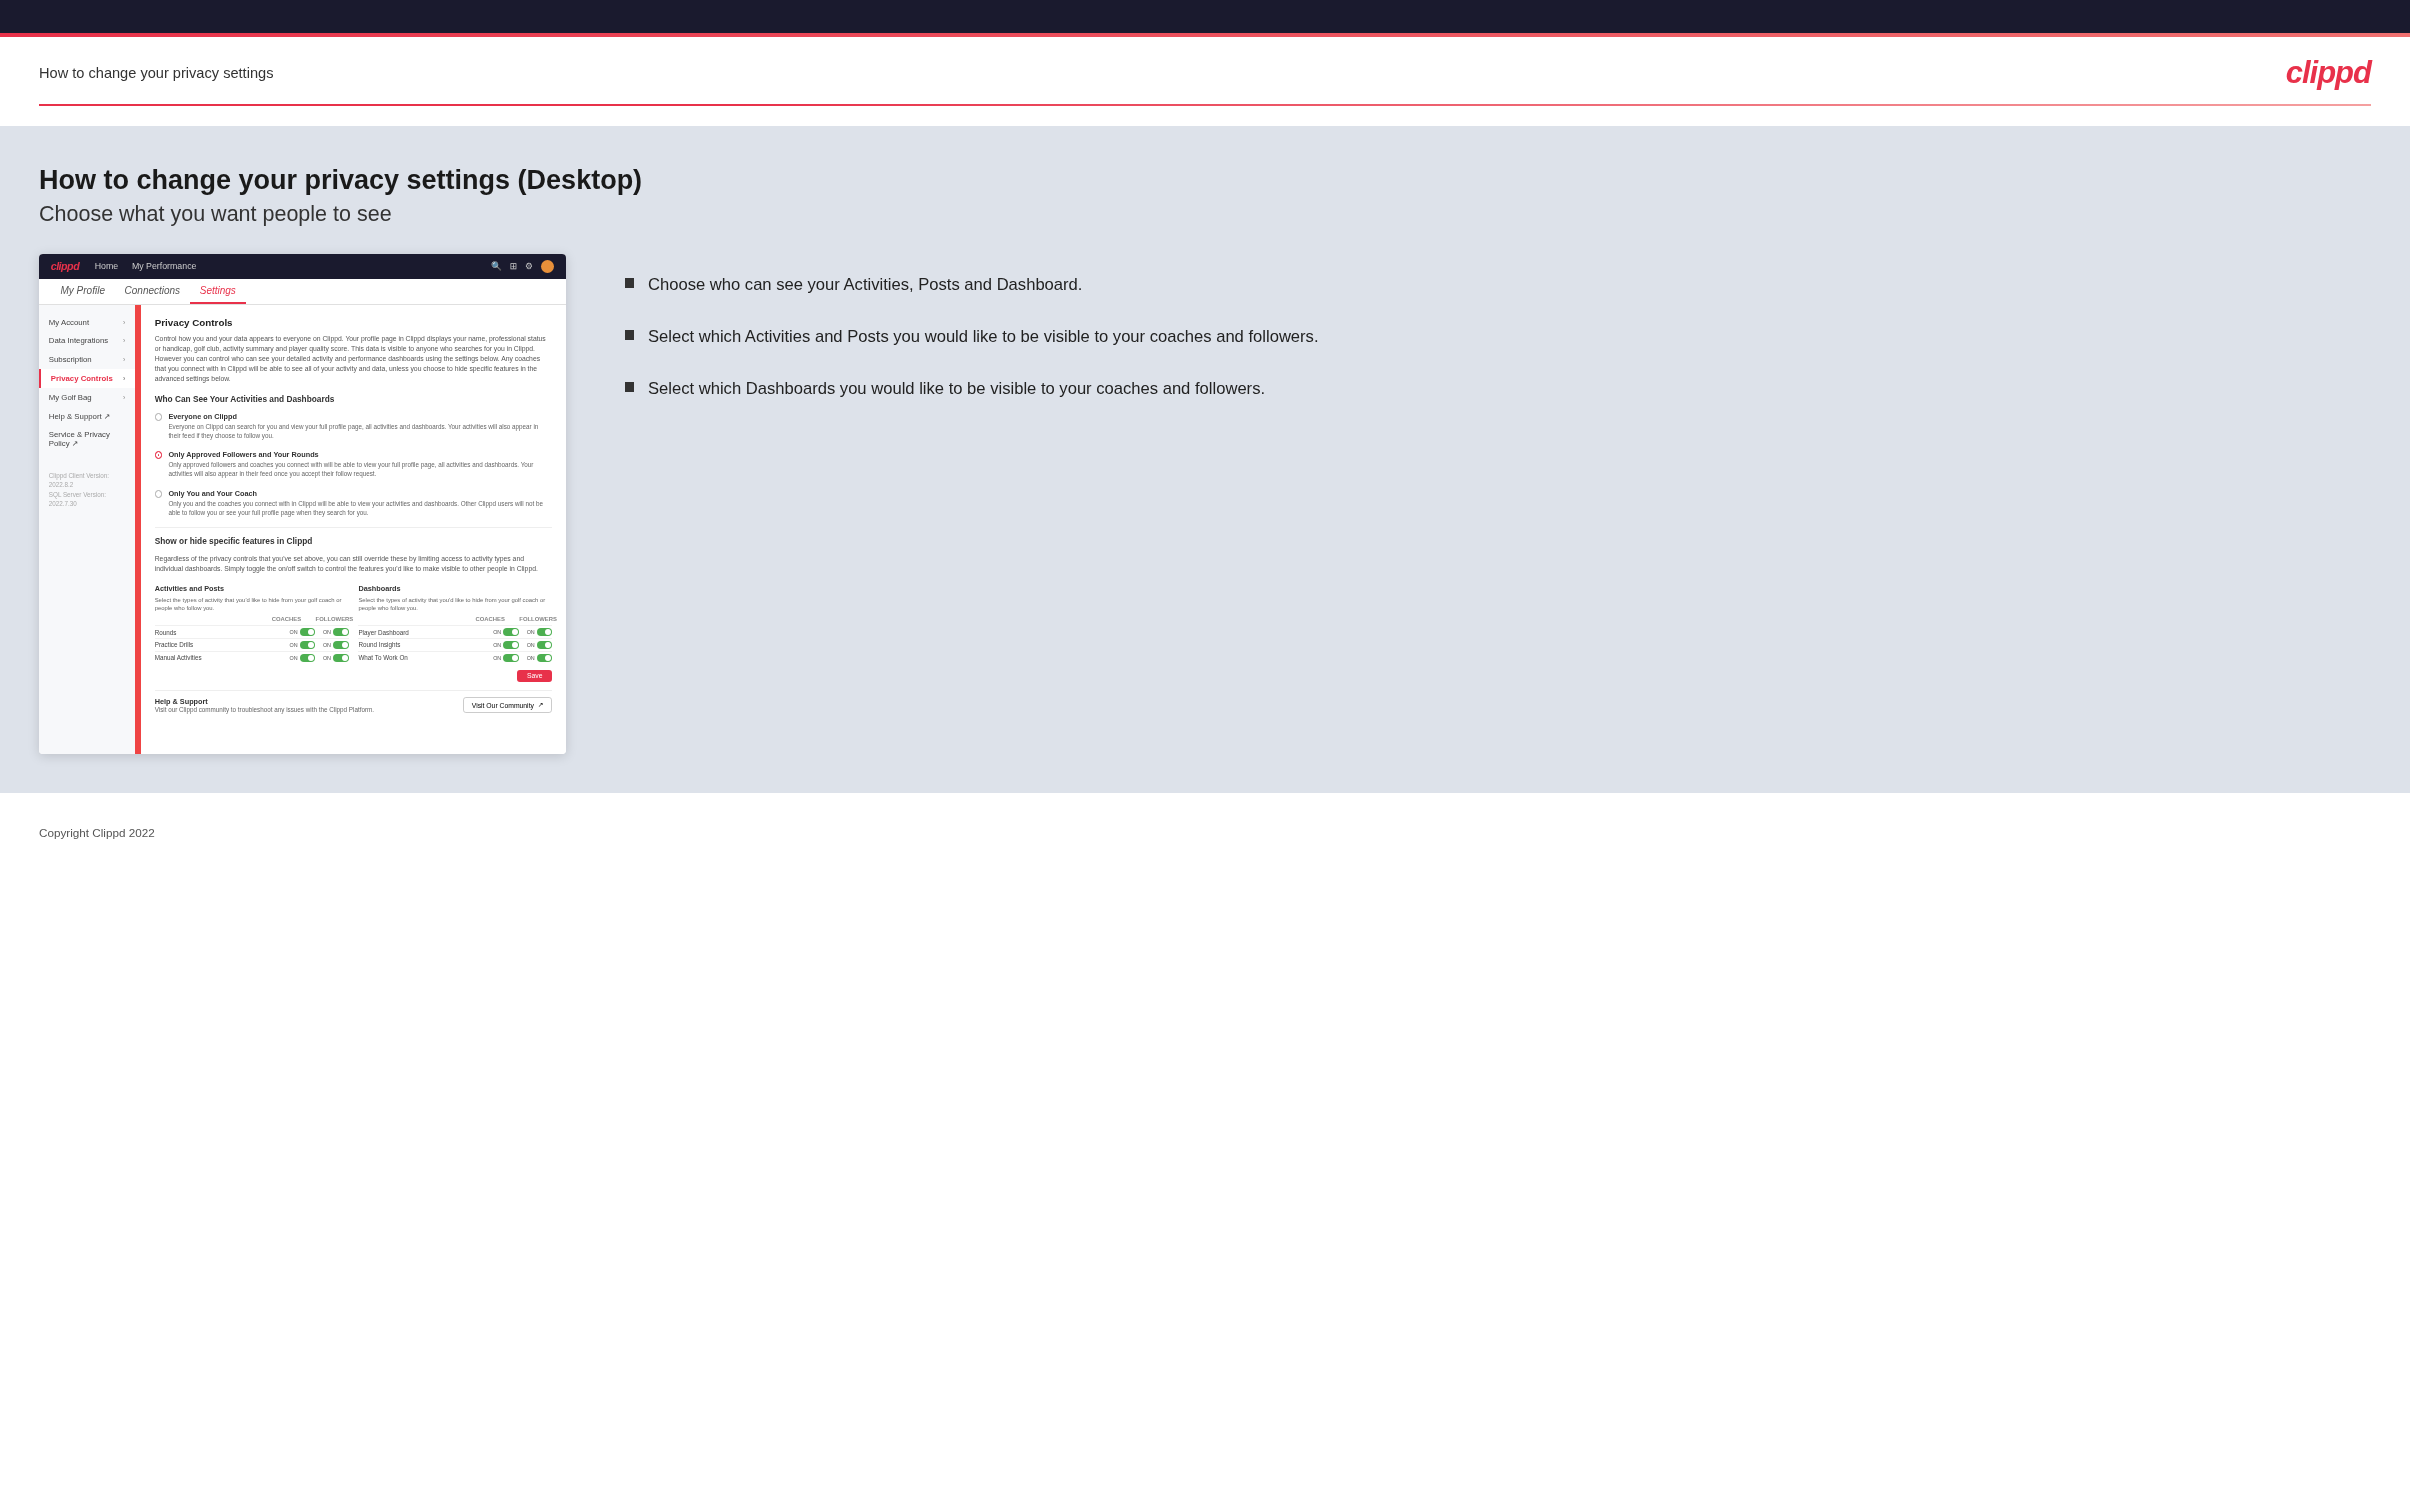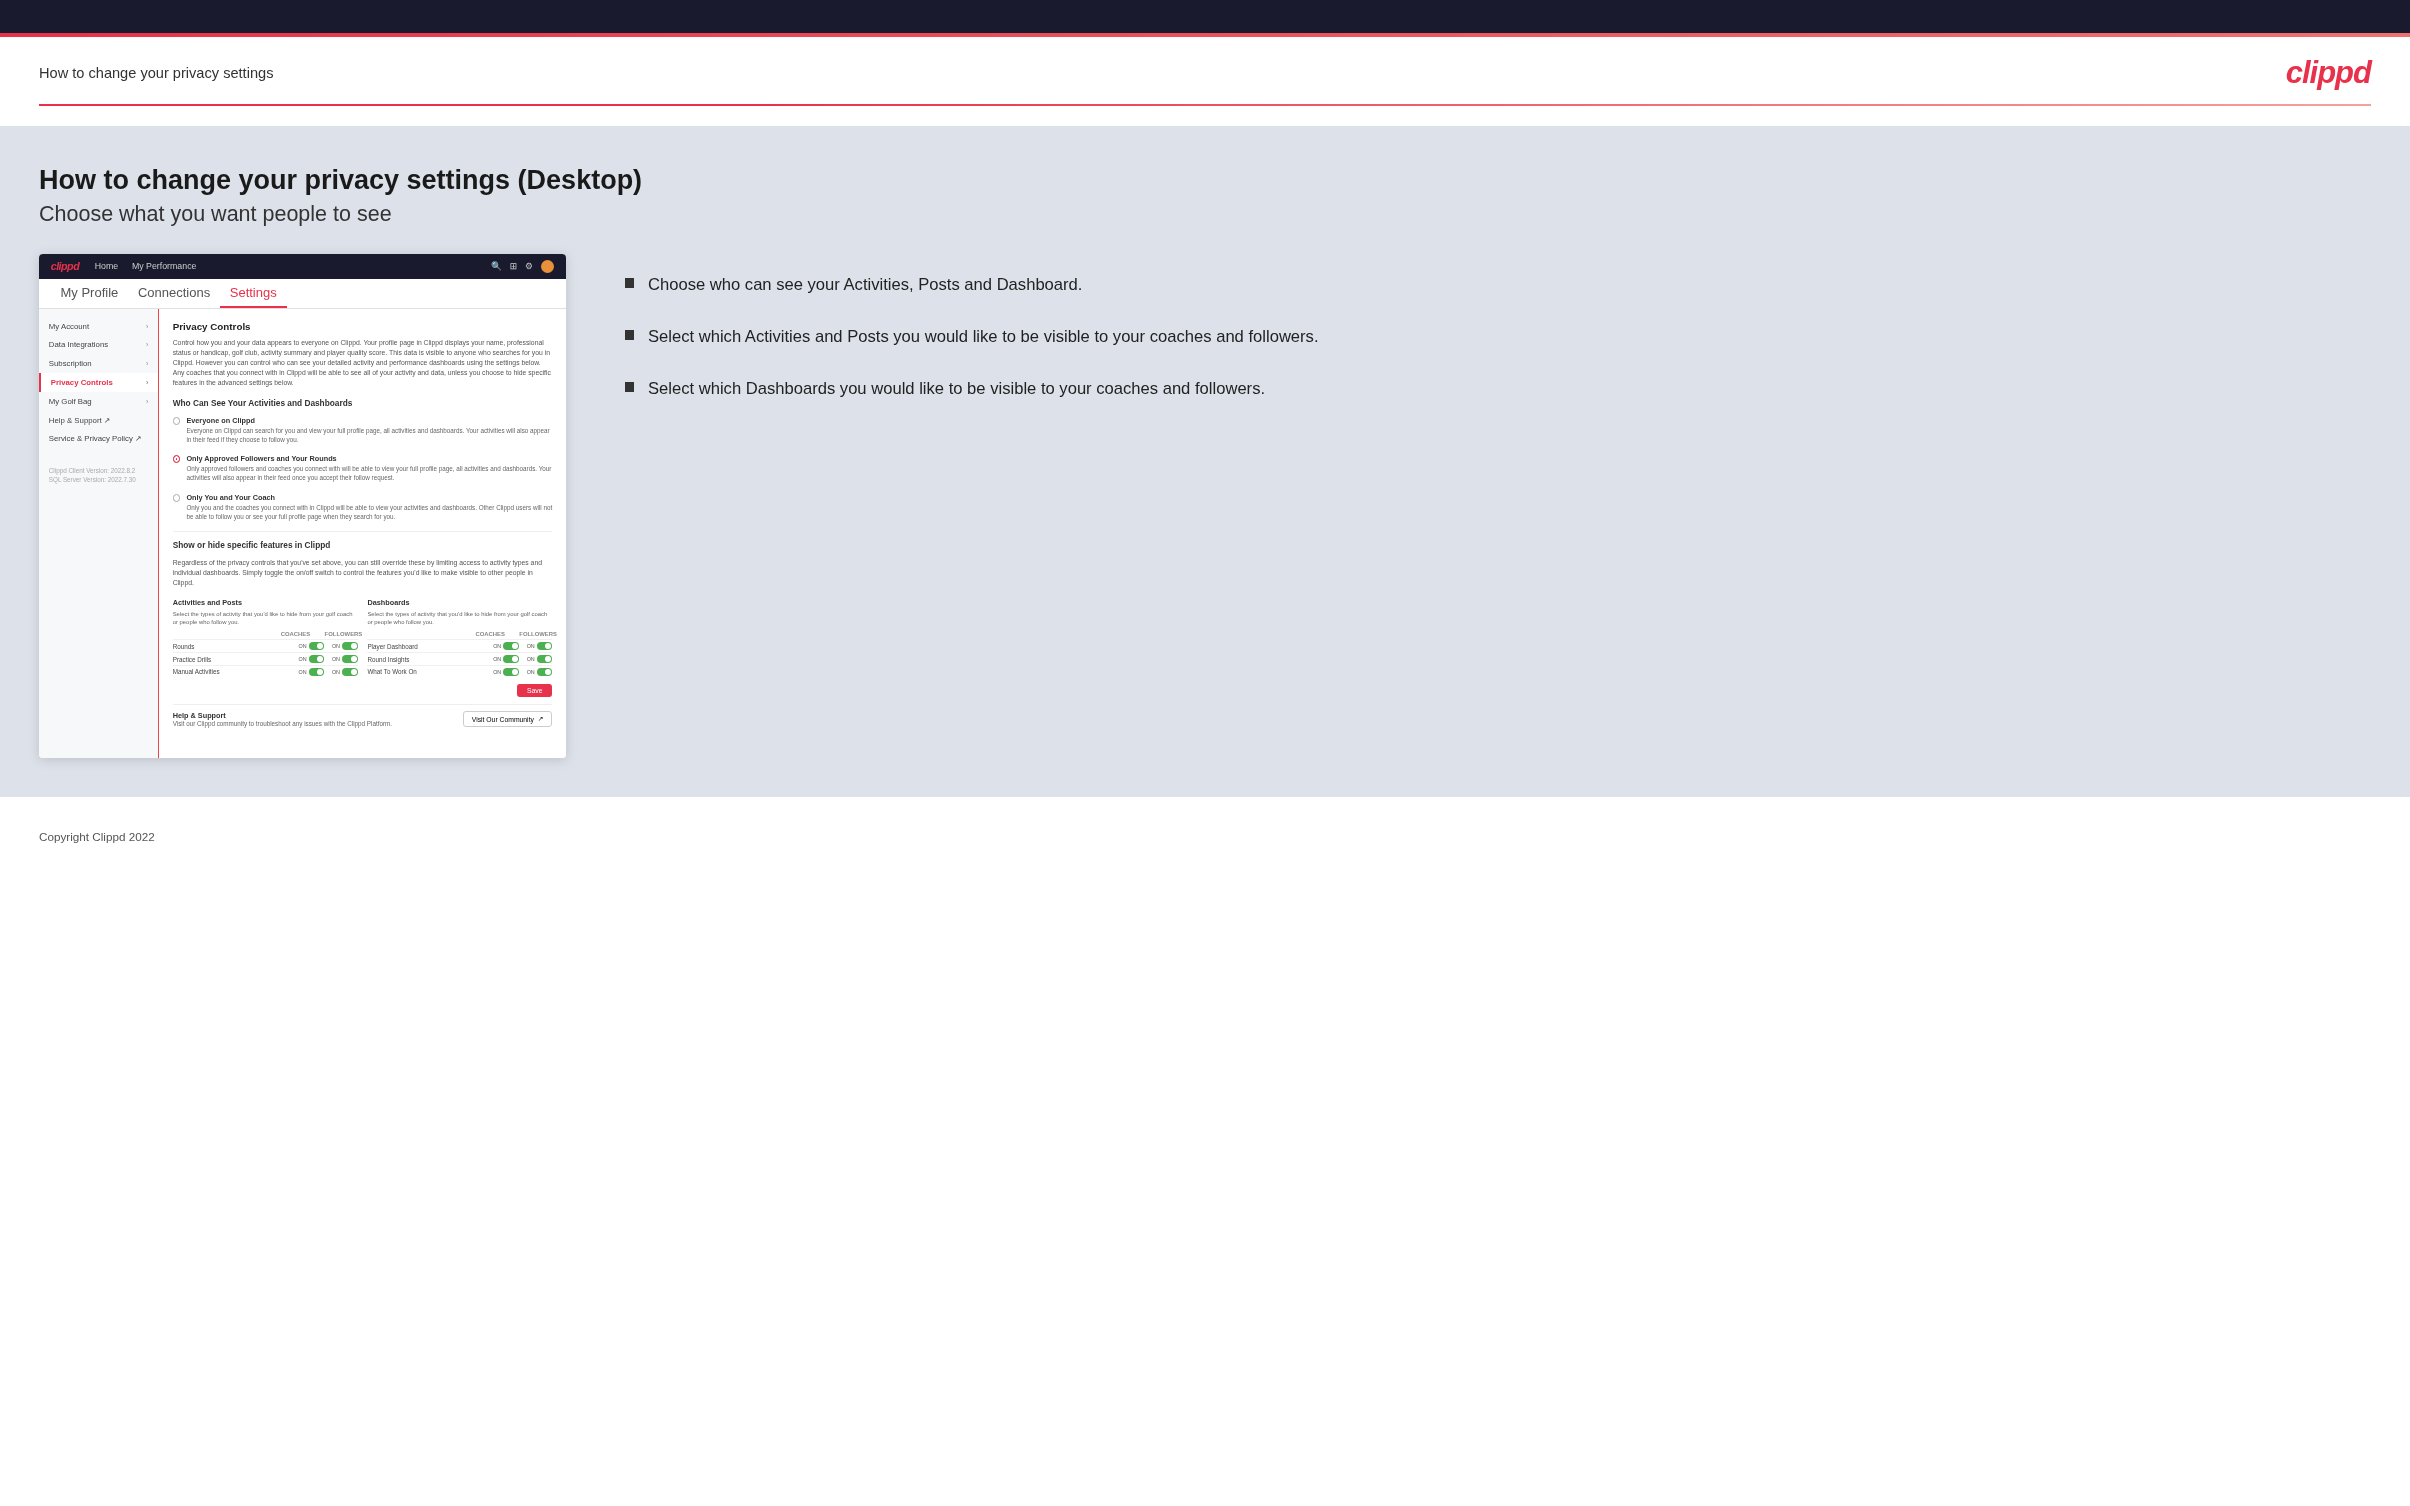--- a/index.html
+++ b/index.html
@@ -131,42 +131,43 @@
 
     
     .app-subnav {
       background: #fff;
       display: flex;
       gap: 0;
       border-bottom: 1px solid #e0e0e0;
       padding: 0 11.7px;
     }
     .app-subnav-item {
-      font-size: 13px;
+      font-size: 10px;
       padding: 5.9px 9.8px;
       color: #555;
       cursor: pointer;
       border-bottom: 2px solid transparent;
+      font-style: italic;
     }
     .app-subnav-item.active {
       color: #e8314a;
       border-bottom: 2px solid #e8314a;
     }
 
     
     .app-body {
       display: flex;
       min-height: 449px;
     }
 
     
     .app-sidebar {
-      width: 120px;
+      width: 102px;
       background: #f7f8fa;
-      border-right: 1px solid #ef4444;
+      border-right: 6px solid #ef4444;
       padding: 7.8px 0;
       flex-shrink: 0;
     }
     .sidebar-item {
       display: flex;
       align-items: center;
       justify-content: space-between;
       padding: 4.9px 9.8px;
       font-size: 7.8px;
       color: #444;

